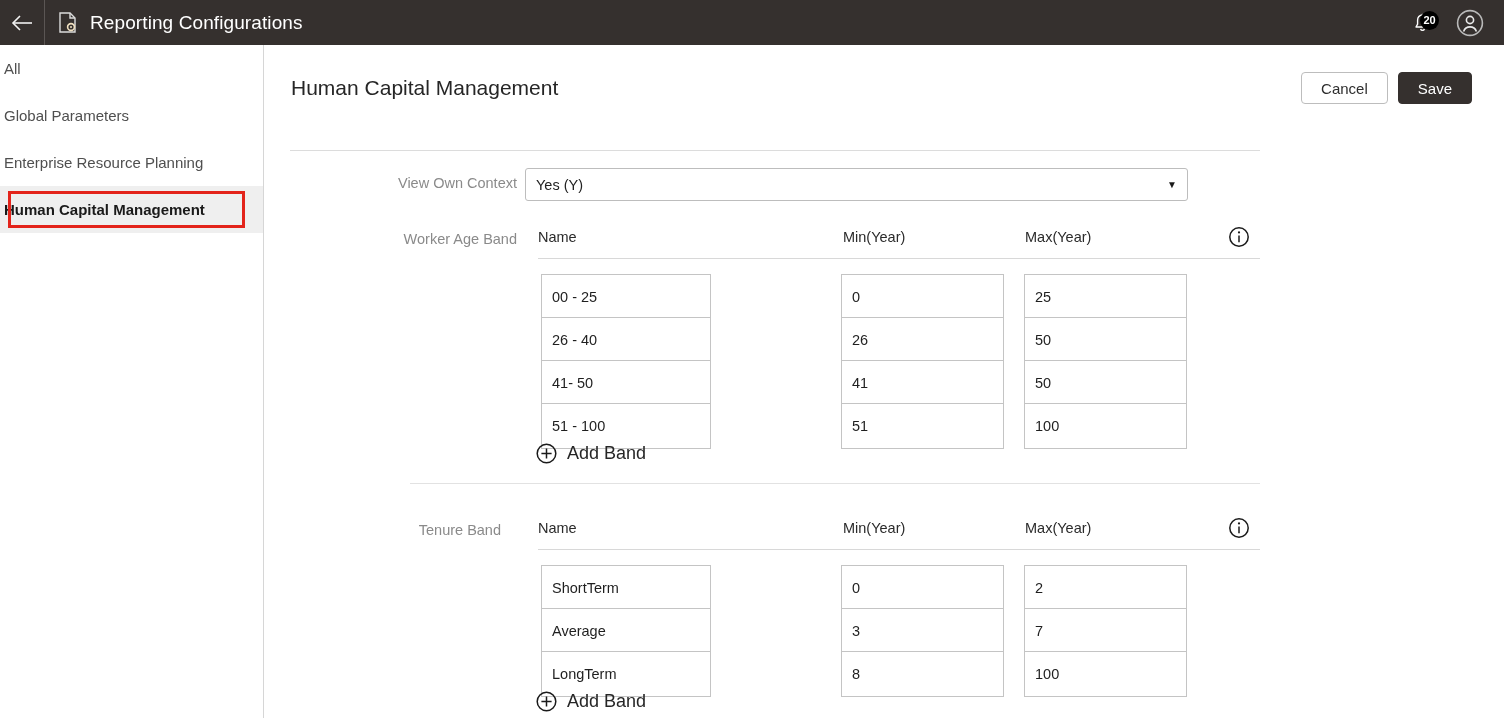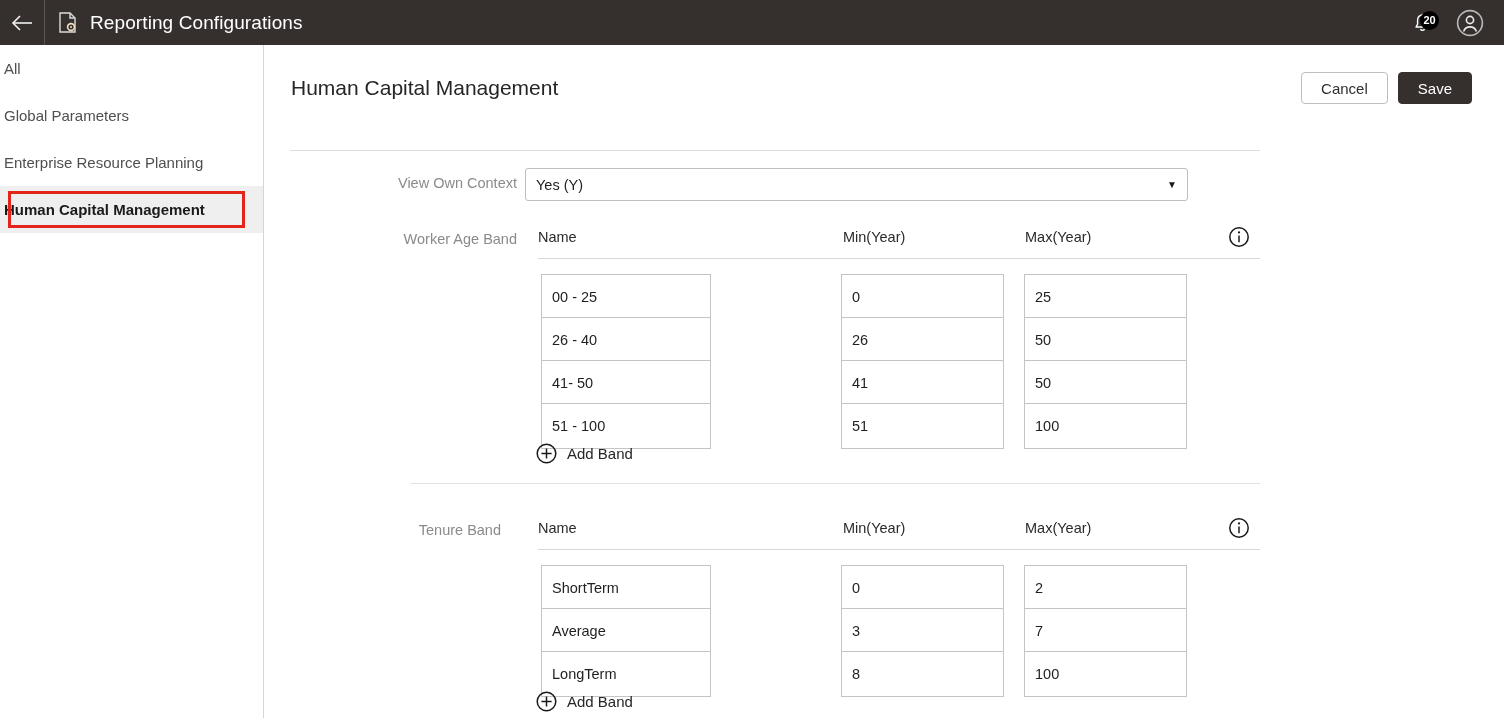--- a/index.html
+++ b/index.html
@@ -158,21 +158,21 @@
     display: flex; align-items: center; padding: 0 10px;
     cursor: text;
   }
   .inp-name { left: 3px;   width: 170px; }
   .inp-min  { left: 303px; width: 163px; }
   .inp-max  { left: 486px; width: 163px; }
 
   .add-band {
     position: absolute; left: 272px;
     display: flex; align-items: center; gap: 10px;
-    font-size: 15px; color: #262626;
+    font-size: 18px; color: #262626;
     cursor: pointer;
   }
   .band-divider {
     position: absolute; left: 146px; width: 850px;
     height: 1px; background: #e2e2e2;
   }
   svg { display: block; }
 </style>
 </head>
 <body>

